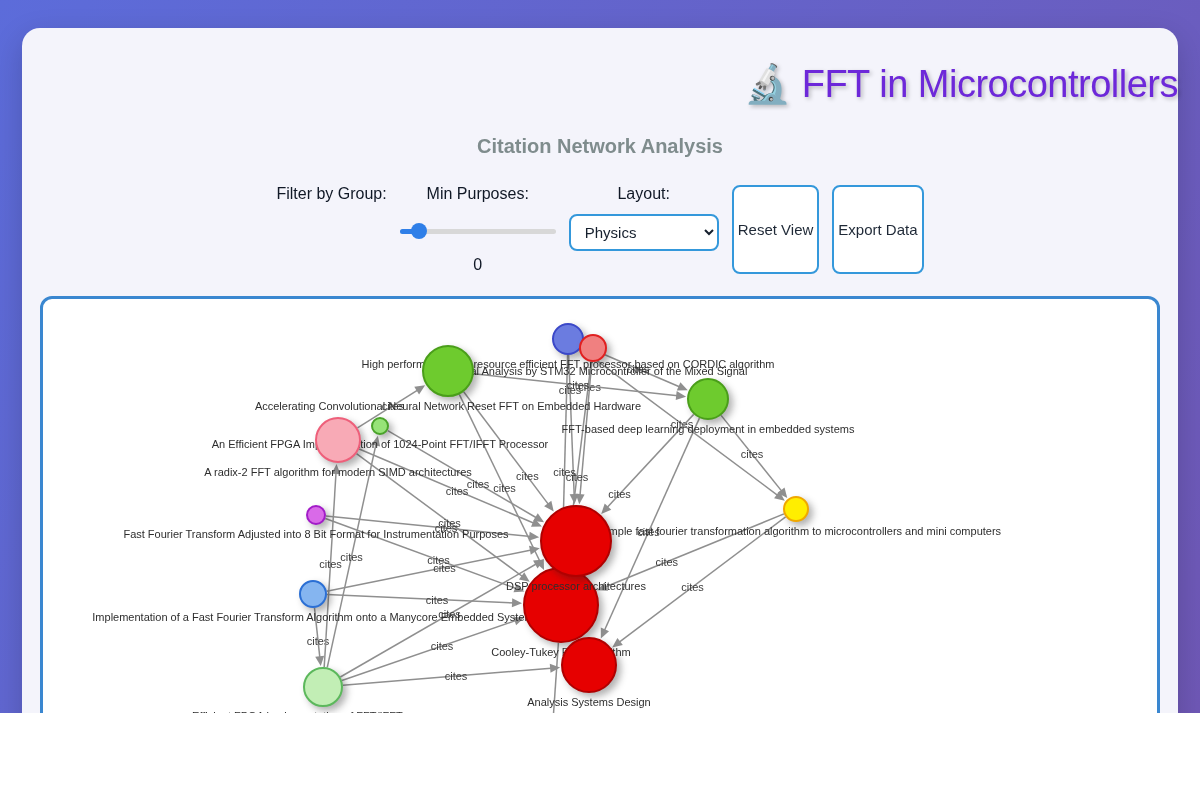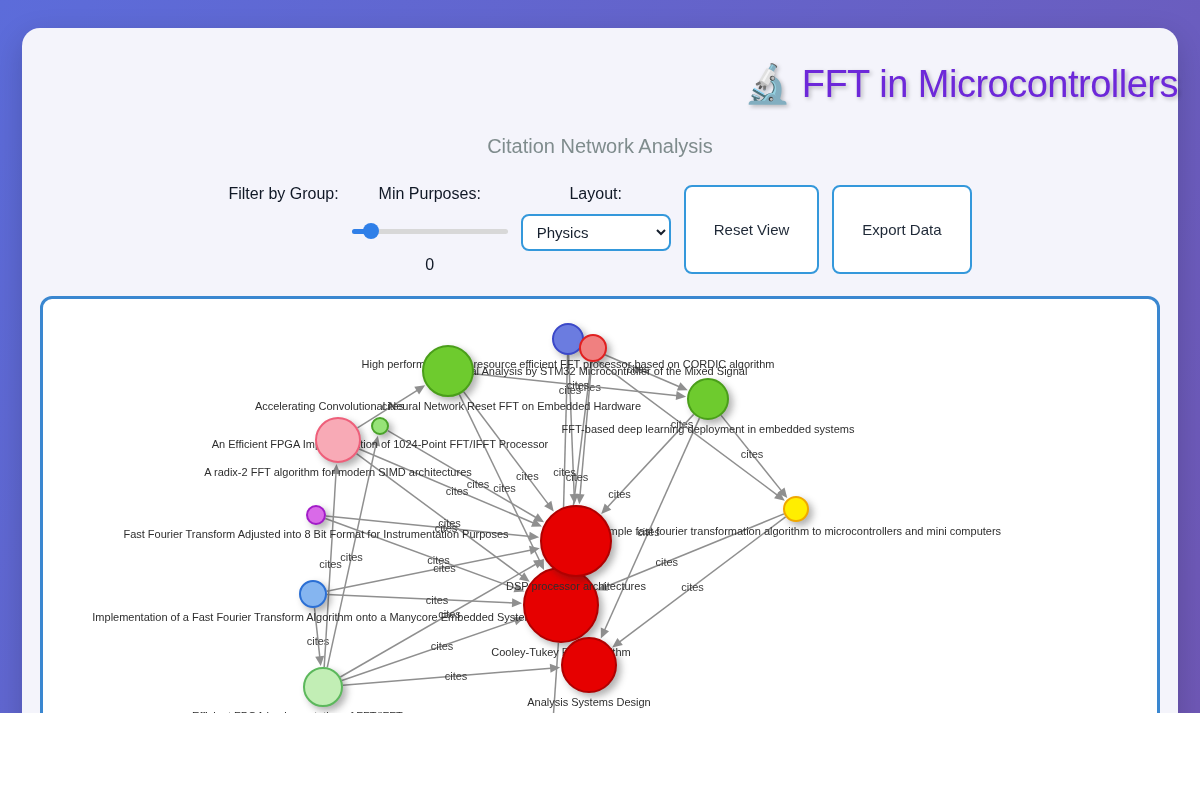--- a/index.html
+++ b/index.html
@@ -11,39 +11,39 @@
   .card {
     margin: 28px 22px 0 22px; height: 980px;
     background: #f4f4fb; border-radius: 18px;
     box-shadow: 0 10px 30px rgba(0,0,0,0.18);
     padding-top: 34px;
   }
   .title {
     text-align: right; font-size: 38px; font-weight: normal; color: #6d28d9;
     letter-spacing: -0.5px; text-shadow: 2px 2px 4px rgba(0,0,0,0.25);
   }
-  .subtitle { text-align: center; font-size: 20px; color: #7f8c8d; margin-top: 29px; font-weight: 400; }
+  .subtitle { text-align: center; font-size: 20px; color: #7f8c8d; margin-top: 29px; font-weight: 700; }
   .controls { margin-top: 27px; display: flex; justify-content: center; align-items: stretch; gap: 13px; }
   .cgroup { display: flex; flex-direction: column; align-items: center; }
   .clabel { font-size: 16px; color: #101826; margin-bottom: 11px; }
   select {
     font-family: "Liberation Sans", sans-serif; font-size: 15px; color: #16202e;
     background: #ffffff; border: 2px solid #3498db; border-radius: 8px;
     padding: 7px 10px; min-width: 150px; outline: none;
   }
   .slider-col { width: 156px; }
   .slider { position: relative; width: 156px; height: 16px; margin-top: 9px; cursor: pointer; }
   .slider .track { position: absolute; left: 0; right: 0; top: 6px; height: 5px; background: #d8d8d8; border-radius: 3px; }
   .slider .fill { position: absolute; left: 0; width: 20px; top: 6px; height: 5px; background: #2f7fe8; border-radius: 3px 0 0 3px; }
   .slider .thumb { position: absolute; left: 11px; top: 0; width: 16px; height: 16px; background: #2f7fe8; border-radius: 50%; }
   .slider-value { text-align: center; font-size: 16px; color: #101826; margin-top: 17px; }
   .ctl-btn {
     font-family: "Liberation Sans", sans-serif; font-size: 15px; color: #1f2937;
     background: #ffffff; border: 2px solid #3498db; border-radius: 8px;
-    padding: 0 28px; cursor: pointer;
+    padding: 0 4px; cursor: pointer;
   }
   .network {
     position: relative; margin: 22px 18px 0 18px; height: 560px;
     background: #ffffff; border: 3px solid #3a87d0; border-radius: 12px;
     overflow: hidden;
   }
   .network svg { position: absolute; left: 0; top: 0; }
   .gnode {
     position: absolute; border-radius: 50%;
     box-shadow: 4px 4px 7px rgba(33,33,33,0.35);

